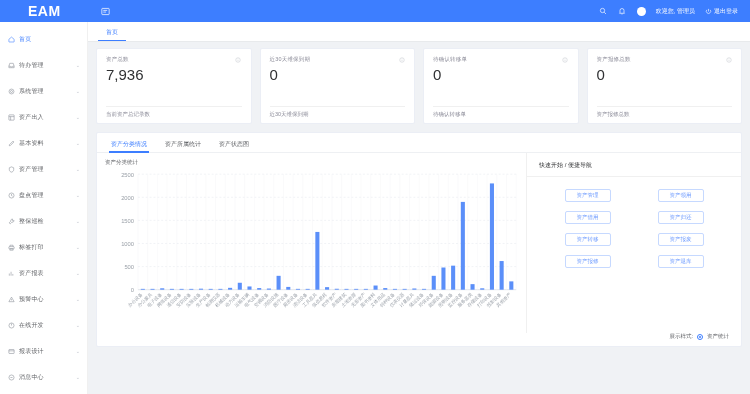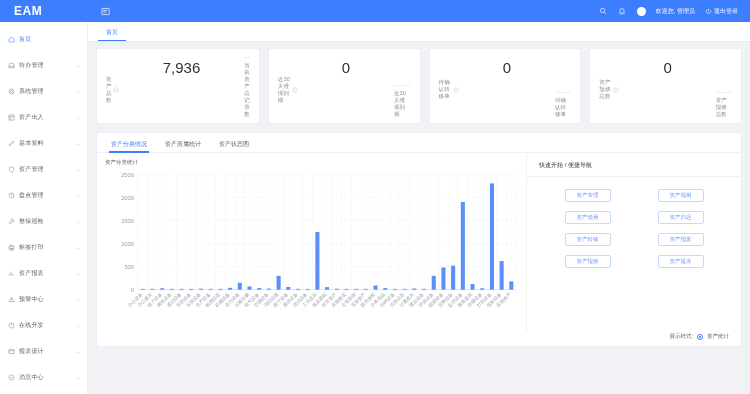--- a/index.html
+++ b/index.html
@@ -11,22 +11,22 @@
     color: #333;
   }
   .app { display: flex; width: 750px; height: 394px; flex-direction: column; }
 
   
   .topbar {
     height: 22px; background: #3d7eff; display: flex; align-items: center;
     flex: 0 0 22px; color: #fff;
   }
   .logo {
-    width: 88px; flex: 0 0 88px; font-size: 12px; font-weight: bold;
-    letter-spacing: .5px; padding-left: 14px; color: #fff;
+    width: 88px; flex: 0 0 88px; font-size: 14px; font-weight: bold;
+    letter-spacing: .5px; padding-left: 28px; color: #fff;
   }
   .collapse-icon {
     width: 22px; display: flex; align-items: center; justify-content: center;
     margin-left: 6px;
   }
   .topbar-right {
     margin-left: auto; display: flex; align-items: center; gap: 10px;
     padding-right: 12px; font-size: 6px;
   }
   .tb-icon { width: 9px; height: 9px; display: flex; align-items: center; justify-content: center; opacity: .95; }
@@ -62,23 +62,22 @@
     font-size: 6px; color: #3d7eff; padding: 0 8px 3px 8px;
     border-bottom: 1.5px solid #3d7eff;
   }
 
   .content { flex: 1 1 auto; padding: 6px 8px 0 8px; overflow: hidden; }
 
   
   .kpi-row { display: flex; gap: 8px; }
   .kpi-card {
     flex: 1 1 0; background: #fff; border: 1px solid #ebeef5; border-radius: 2px;
-    height: 76px; padding: 7px 9px 0 9px; display: flex; flex-direction: row;
+    height: 76px; padding: 7px 9px 0 9px; display: flex; flex-direction: column;
     position: relative;
-    gap: 44px;
   }
   .kpi-head { display: flex; align-items: center; justify-content: space-between; }
   .kpi-title { font-size: 5.5px; color: #8c8c99; letter-spacing: .2px; }
   .kpi-info { width: 7px; height: 7px; color: #c0c4cc; display: flex; align-items: center; justify-content: center; }
   .kpi-value { font-size: 15px; color: #303133; margin-top: 4px; font-weight: 400; line-height: 1.1; }
   .kpi-foot {
     margin-top: auto; border-top: 1px solid #f0f0f0; padding: 4px 0 5px 0;
     font-size: 5.5px; color: #8c8c99;
   }
 

